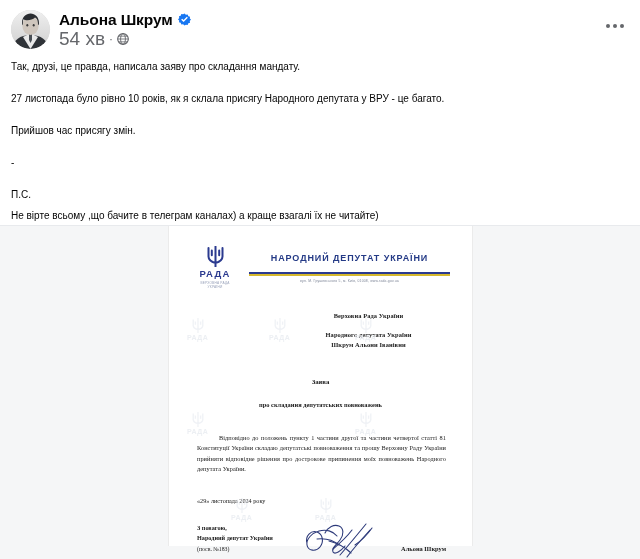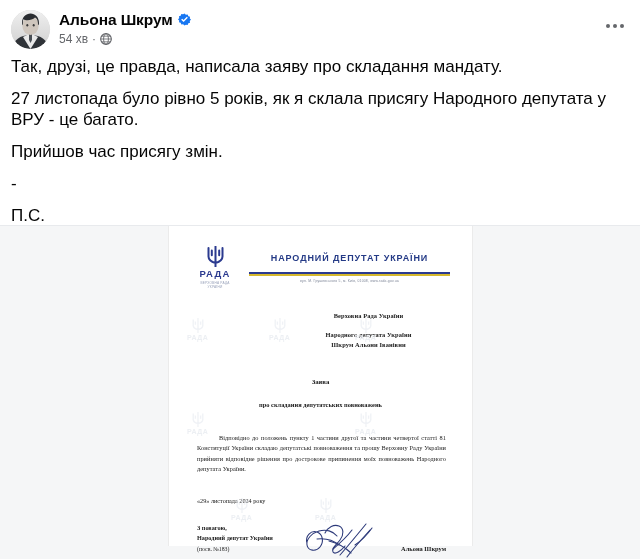--- a/index.html
+++ b/index.html
@@ -23,34 +23,34 @@
   }
   .avatar svg { display:block; width:100%; height:100%; }
   .hdr-text { margin-left: 9px; padding-top: 1px; flex: 1 1 auto; }
   .name-row { display: flex; align-items: center; gap: 5px; }
   .author-name {
     font-size: 15.5px; font-weight: bold; color: #050505;
     letter-spacing: -0.1px; line-height: 19px;
   }
   .verified { width: 13px; height: 13px; display:block; }
   .meta-row { display: flex; align-items: center; gap: 4px; margin-top: 2px; }
-  .timestamp { font-size: 12px; color: #65676b; line-height: 16px; }
+  .timestamp { font-size: 19px; color: #65676b; line-height: 16px; }
   .meta-dot { font-size: 12px; color: #65676b; line-height: 16px; }
   .globe { width: 12px; height: 12px; display:block; }
   .more-btn {
     width: 30px; height: 30px; margin-top: 2px;
     display: flex; align-items: center; justify-content: center;
     gap: 3px; border-radius: 50%; flex: 0 0 30px;
   }
   .more-btn i { width: 4px; height: 4px; border-radius: 50%; background: #65676b; display:block; }
 
   
   .post-body { padding: 2px 14px 0 11px; }
   .para {
-    font-size: 17px; line-height: 21px; color: #050505;
+    font-size: 10px; line-height: 21px; color: #050505;
     margin-bottom: 11px; white-space: pre-wrap;
   }
   .para.tight { margin-bottom: 0; }
   .para.dash { margin-bottom: 11px; }
 
   
   .attachment {
     position: absolute; left: 0; right: 0; top: 225px; bottom: 0;
     border-top: 1px solid #e8eaed;
     background: #f5f6f7;
@@ -199,21 +199,21 @@
 
     <div class="more-btn">
       <i></i>
       <i></i>
       <i></i>
     </div>
   </div>
 
   <div class="post-body">
     <div class="para">Так, друзі, це правда, написала заяву про складання мандату.</div>
-    <div class="para">27 листопада було рівно 5 років, як я склала присягу Народного депутата у ВРУ - це багато.</div>
+    <div class="para">27 листопада було рівно 10 років, як я склала присягу Народного депутата у ВРУ - це багато.</div>
     <div class="para">Прийшов час присягу змін.</div>
     <div class="para dash">-</div>
     <div class="para tight">П.С.</div>
     <div class="para">Не вірте всьому ,що бачите в телеграм каналах) а краще взагалі їх не читайте)</div>
   </div>
 
   <div class="attachment">
     <div class="doc-page">
       <div class="doc-inner">
 

